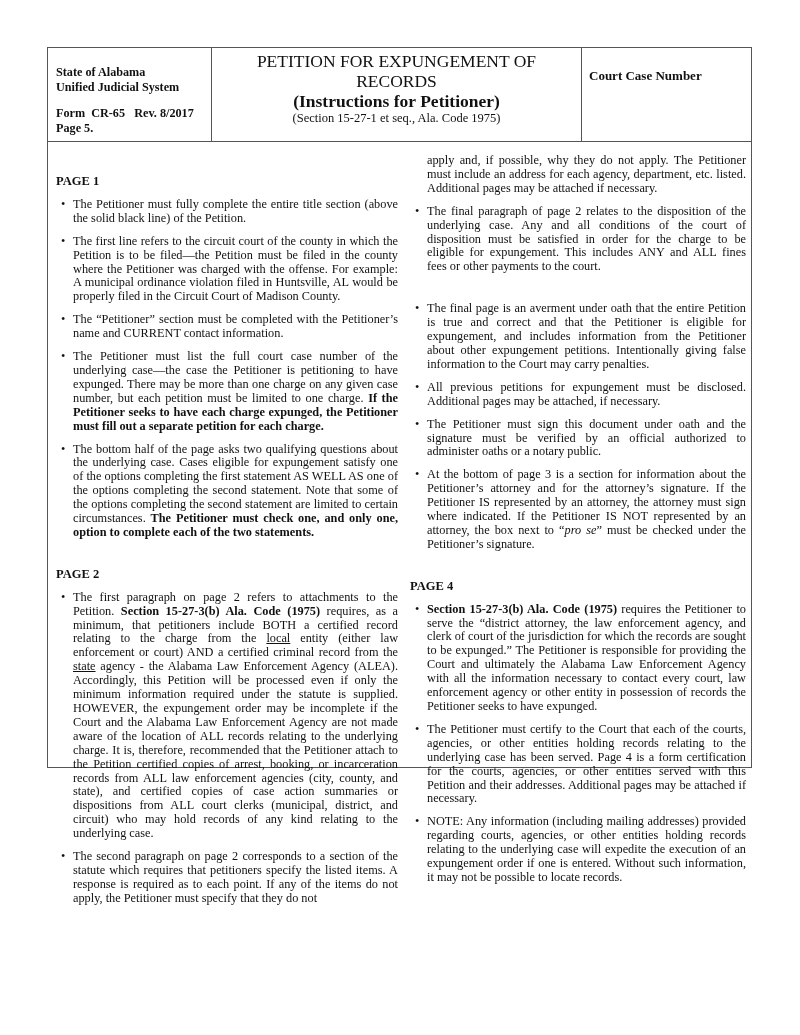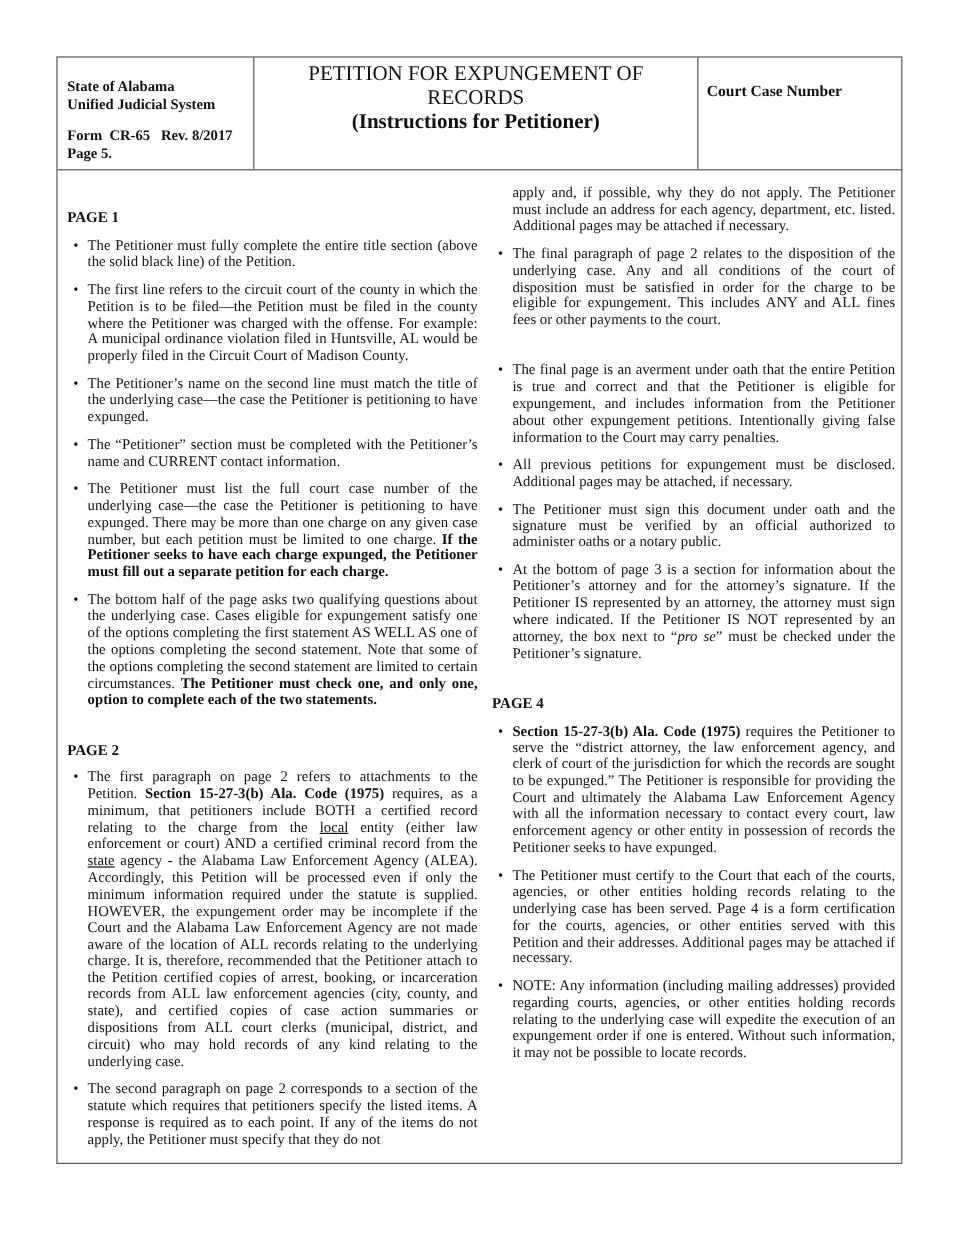--- a/index.html
+++ b/index.html
@@ -1,18 +1,18 @@
 <!DOCTYPE html>
 <html><head>
 <meta charset="utf-8">
 <style>
   html, body { margin: 0; padding: 0; background: #ffffff; }
   body { width: 800px; height: 1035px; position: relative; overflow: hidden;
          font-family: "Liberation Serif", "DejaVu Serif", serif; color: #111; }
-  .frame { position: absolute; left: 47px; top: 47px; width: 705px; height: 923px;
+  .frame { position: absolute; left: 47px; top: 47px; width: 705px; height: 721px;
            border: 1.5px solid #555; box-sizing: border-box; }
   .header { position: absolute; left: 0; top: 0; width: 100%; height: 94px;
             border-bottom: 1.5px solid #555; box-sizing: border-box; }
   .hcell { position: absolute; top: 0; height: 100%; box-sizing: border-box; }
   .hleft { left: 0; width: 164px; border-right: 1.5px solid #555; padding: 17px 0 0 8px;
            font-weight: bold; font-size: 12.2px; line-height: 14.5px; }
   .hleft .gap { height: 12px; }
   .hmid { left: 164px; width: 370px; border-right: 1.5px solid #555; text-align: center; padding-top: 3px; }
   .hmid .t1 { font-weight: normal; font-size: 17.5px; line-height: 20px; }
   .hmid .t2 { font-weight: bold; font-size: 17.5px; line-height: 20px; }
@@ -42,34 +42,34 @@
       <div>State of Alabama</div>
       <div>Unified Judicial System</div>
       <div class="gap"></div>
       <div style="white-space:pre;">Form  CR-65   Rev. 8/2017</div>
       <div>Page 5.</div>
     </div>
     <div class="hcell hmid">
       <div class="t1">PETITION FOR EXPUNGEMENT OF</div>
       <div class="t1">RECORDS</div>
       <div class="t2">(Instructions for Petitioner)</div>
+      <div class="t3">(Section 15-27-1 et seq., Ala. Code 1975)</div>
     </div>
     <div class="hcell hright">
       <div>Court Case Number</div>
     </div>
   </div>
 
   <div class="body">
 
     <div class="col colL">
       <div class="sec">PAGE 1</div>
       <ul>
         <li>The Petitioner must fully complete the entire title section (above the solid black line) of the Petition.</li>
         <li>The first line refers to the circuit court of the county in which the Petition is to be filed—the Petition must be filed in the county where the Petitioner was charged with the offense.  For example: A municipal ordinance violation filed in Huntsville, AL would be properly filed in the Circuit Court of Madison County.</li>
-        <li>The Petitioner’s name on the second line must match the title of the underlying case—the case the Petitioner is petitioning to have expunged.</li>
         <li>The “Petitioner” section must be completed with the Petitioner’s name and CURRENT contact information.</li>
         <li>
           <span>The Petitioner must list the full court case number of the underlying case—the case the Petitioner is petitioning to have expunged.  There may be more than one charge on any given case number, but each petition must be limited to one charge.</span>
           <b>If the Petitioner seeks to have each charge expunged, the Petitioner must fill out a separate petition for each charge.</b>
         </li>
         <li>
           <span>The bottom half of the page asks two qualifying questions about the underlying case.  Cases eligible for expungement satisfy one of the options completing the first statement AS WELL AS one of the options completing the second statement.  Note that some of the options completing the second statement are limited to certain circumstances.</span>
           <b>The Petitioner must check one, and only one, option to complete each of the two statements.</b>
         </li>
       </ul>

